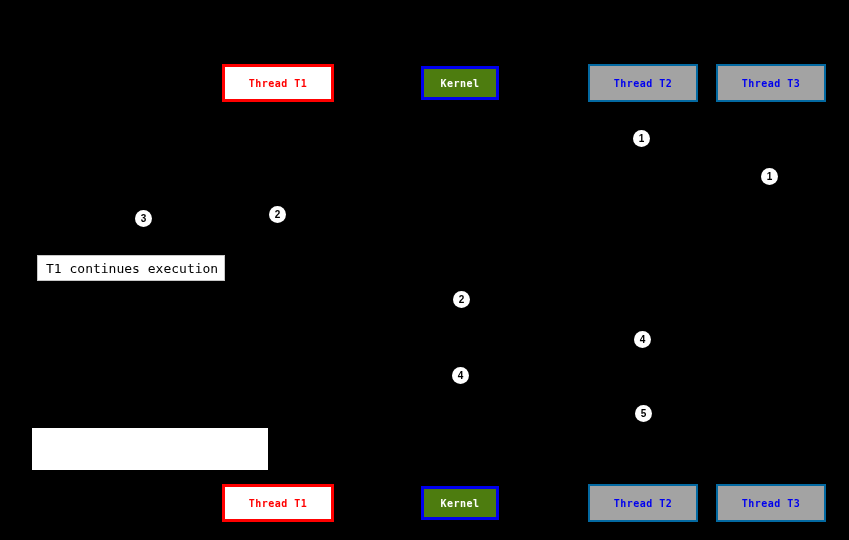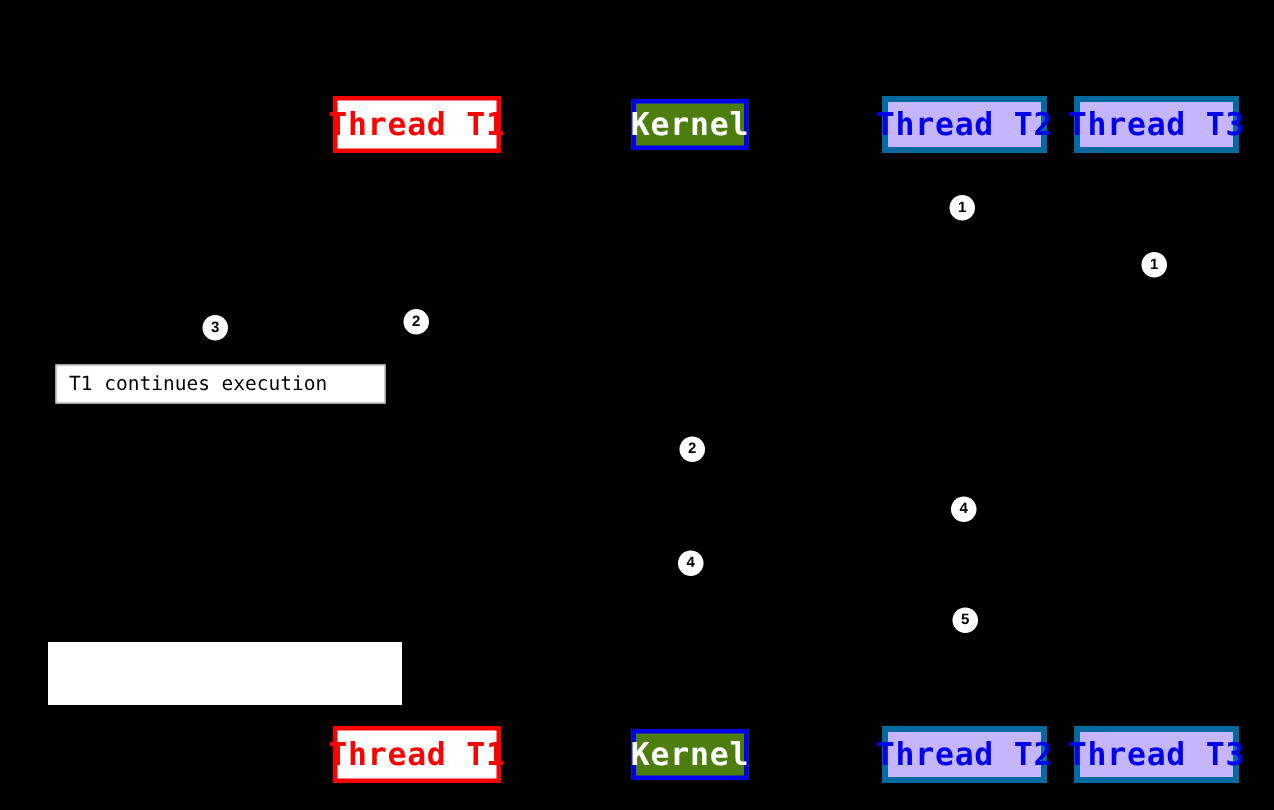--- a/index.html
+++ b/index.html
@@ -21,36 +21,36 @@
     height: 540px;
     background: #000000;
   }
   .node-box {
     position: absolute;
     box-sizing: border-box;
     background: #ffffff;
     border: 3px solid #ff0000;
     color: #ff0000;
     font-family: "DejaVu Sans Mono", "Liberation Mono", monospace;
-    font-size: 21px;
+    font-size: 10px;
     font-weight: bold;
     letter-spacing: 0.5px;
     display: flex;
     align-items: center;
     justify-content: center;
     white-space: nowrap;
   }
   .node-box.kernel {
     background: #4d7c0f;
     border: 3px solid #0000ee;
     color: #ffffff;
   }
   .node-box.thread-blue {
-    background: #c4b5fd;
-    border: 4px solid #0369a1;
+    background: #a3a3a3;
+    border: 2px solid #0369a1;
     color: #0000ee;
   }
   .label-box {
     position: absolute;
     box-sizing: border-box;
     background: #ffffff;
     border: 1px solid #c8c8c8;
     color: #000000;
     font-family: "DejaVu Sans Mono", "Liberation Mono", monospace;
     font-size: 13px;
@@ -118,21 +118,21 @@
   <div class="step-marker" style="left:634px; top:331px;">
     <span>4</span>
   </div>
   <div class="step-marker" style="left:452px; top:367px;">
     <span>4</span>
   </div>
   <div class="step-marker" style="left:635px; top:405px;">
     <span>5</span>
   </div>
 
-  <div class="label-box" style="left:37px; top:243px; width:220px; height:26px;">
+  <div class="label-box" style="left:37px; top:255px; width:188px; height:26px;">
     <span>T1 continues execution</span>
   </div>
 
   <div class="blank-box" style="left:32px; top:428px; width:236px; height:42px;"></div>
 
   <div class="node-box" style="left:222px; top:484px; width:112px; height:38px;">
     <span>Thread T1</span>
   </div>
   <div class="node-box kernel" style="left:421px; top:486px; width:78px; height:34px;">
     <span>Kernel</span>

